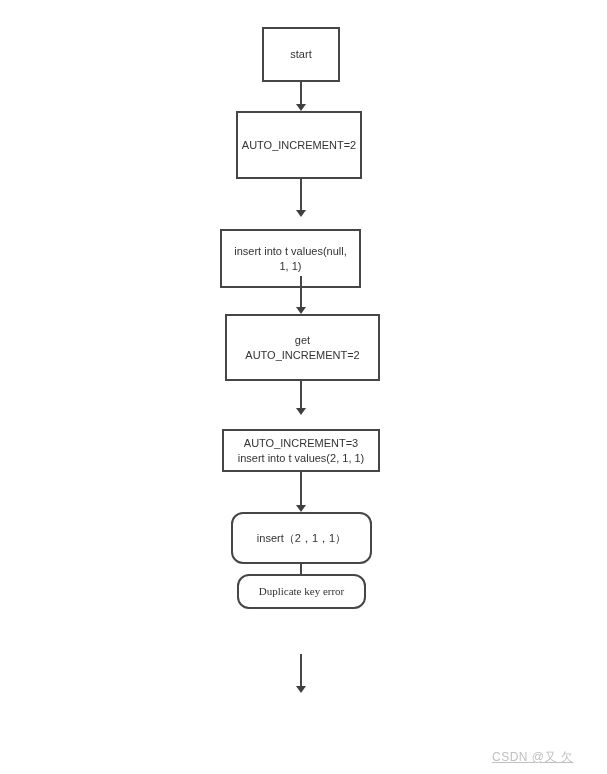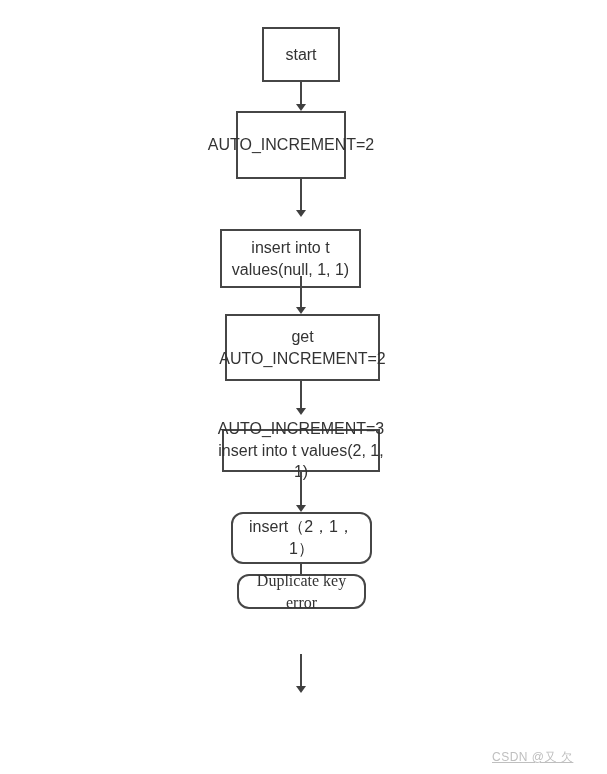--- a/index.html
+++ b/index.html
@@ -10,34 +10,34 @@
     background: #ffffff;
     overflow: hidden;
     font-family: "Liberation Sans", "DejaVu Sans", sans-serif;
   }
   .node {
     position: absolute;
     box-sizing: border-box;
     border: 2px solid #464646;
     background: #ffffff;
     color: #333333;
-    font-size: 16px;
+    font-size: 11px;
     line-height: 1.35;
     display: flex;
     align-items: center;
     justify-content: center;
     text-align: center;
     white-space: pre-line;
-    padding: 4px;
+    padding: 10px;
   }
   .node.rounded { border-radius: 12px; }
 
   
   .n1 { left: 262px; top: 27px;  width: 78px;  height: 55px; }
-  .n2 { left: 236px; top: 111px; width: 110px; height: 68px; }
+  .n2 { left: 236px; top: 111px; width: 126px; height: 68px; }
   .n3 { left: 220px; top: 229px; width: 141px; height: 59px; }
   .n4 { left: 225px; top: 314px; width: 155px; height: 67px; }
   .n5 { left: 222px; top: 429px; width: 158px; height: 43px; }
   .n6 { left: 231px; top: 512px; width: 141px; height: 52px; }
   .n7 { left: 237px; top: 574px; width: 129px; height: 35px; font-family: Liberation Serif, serif; }
   .n8 { left: 253px; top: 693px; width: 97px;  height: 54px; }
 
   .arrow { position: absolute; left: 295px; width: 12px; }
   .a1 { top: 82px;  height: 29px; }
   .a2 { top: 179px; height: 38px; }

